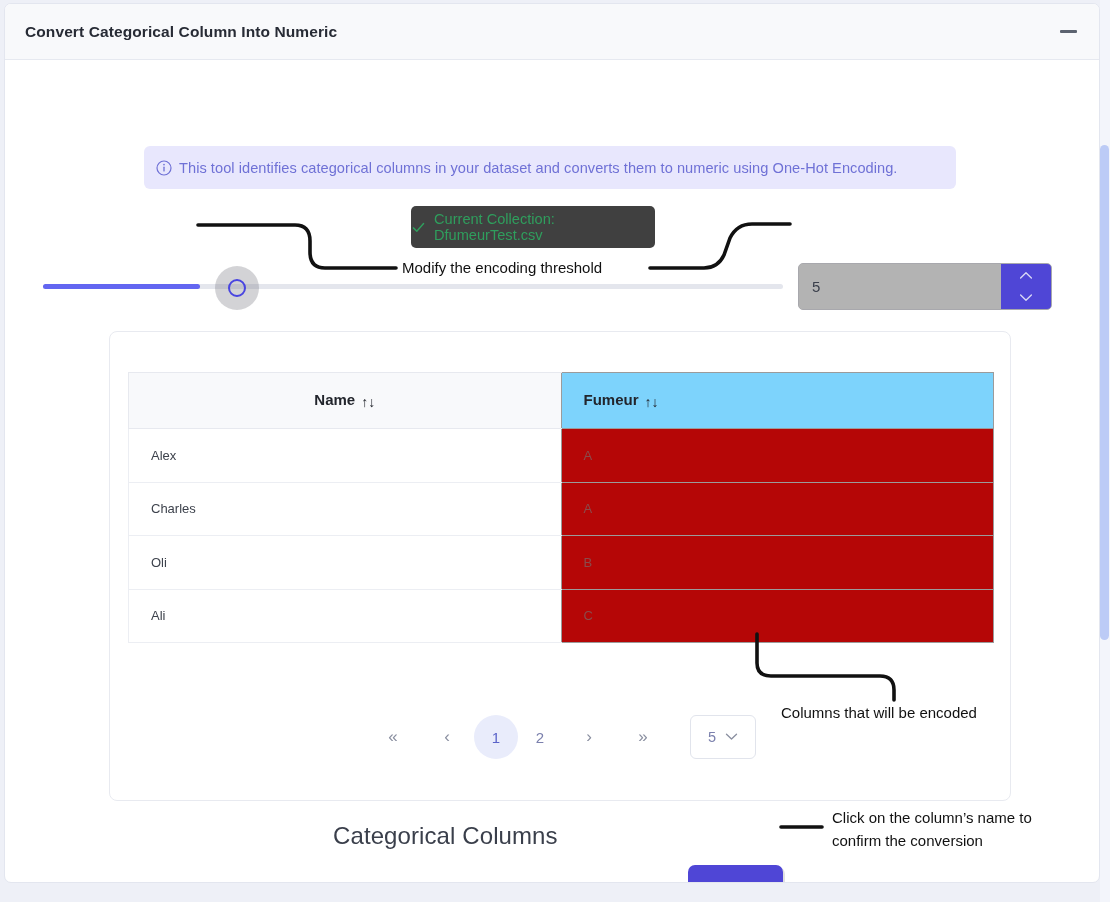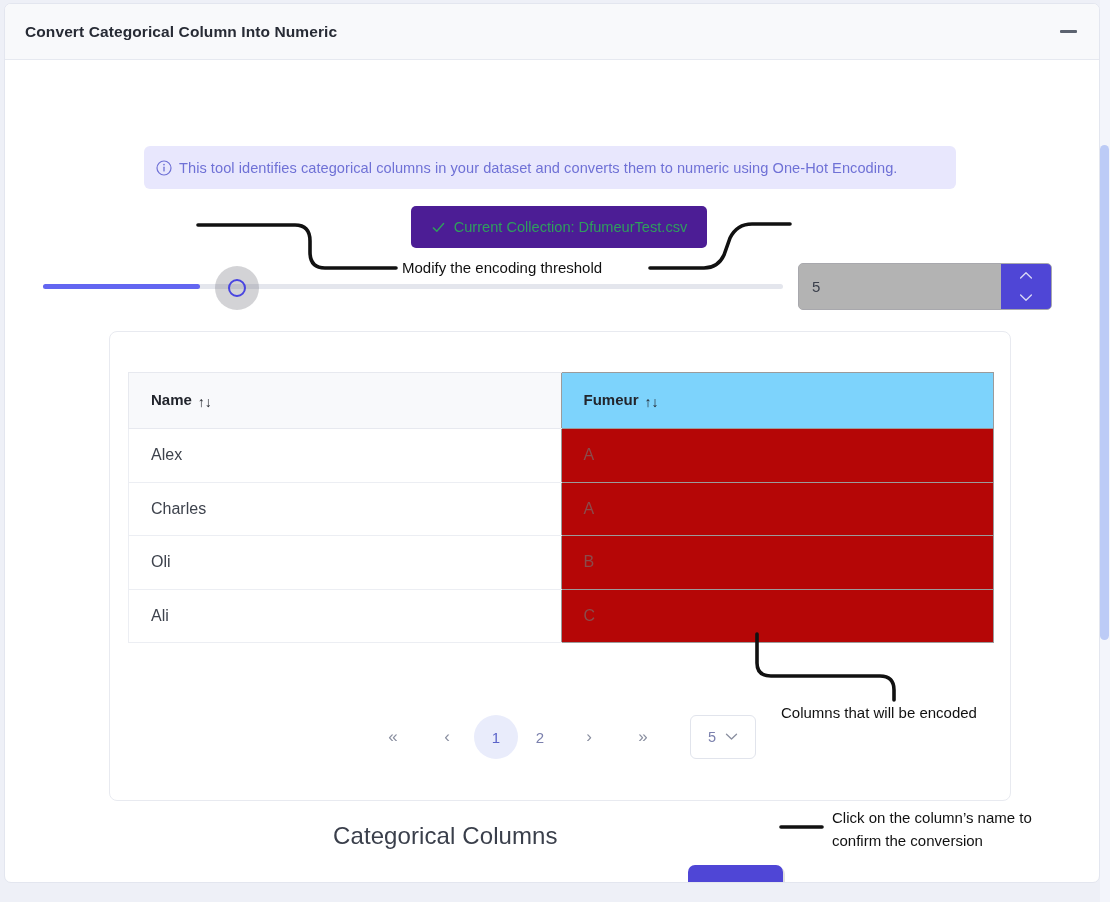--- a/index.html
+++ b/index.html
@@ -62,22 +62,22 @@
     flex: 0 0 auto; width: 16px; height: 16px;
     margin-right: 7px; margin-top: 1px;
   }
   .info-text {
     font-size: 14.6px; color: #6f71d6; letter-spacing: .05px;
   }
 
   
   .success-chip {
     position: absolute; left: 406px; top: 146px;
-    width: 296px; height: 42px;
-    background: #4c1d95;
+    width: 244px; height: 42px;
+    background: #404040;
     border-radius: 5px;
     display: flex; align-items: center; justify-content: center;
   }
   .check-icon { width: 15px; height: 15px; margin-right: 8px; }
   .success-text { font-size: 14.6px; color: #2f9e5d; }
 
   
   .slider-wrap { position: absolute; left: 38px; top: 206px; width: 740px; height: 42px; }
   .slider-track-bg {
     position: absolute; left: 0; top: 18px;
@@ -150,25 +150,25 @@
     border-top: 1px solid #e7e9ef;
     vertical-align: middle;
   }
   table.grid th.highlighted {
     background: #7dd3fc;
     border-top: 1px solid #9b9b9b;
     border-bottom: 1px solid #9b9b9b;
     border-left: 1px solid #9b9b9b;
     border-right: 1px solid #9b9b9b;
   }
-  table.grid th:first-child { border-left: 1px solid #e7e9ef; }
+  table.grid th:first-child { border-left: 1px solid #e7e9ef; text-align: center; }
   table.grid td {
     height: 53.5px;
     padding: 4px 22px;
-    font-size: 16px;
+    font-size: 13px;
     color: #3d424c;
     border-bottom: 1px solid #eceef3;
     border-left: 1px solid #eceef3;
     vertical-align: middle;
   }
   table.grid td.cell-red {
     background: #b50606;
     color: #8b4b4b;
     border-left: 1px solid #9b9b9b;
     border-right: 1px solid #9b9b9b;

